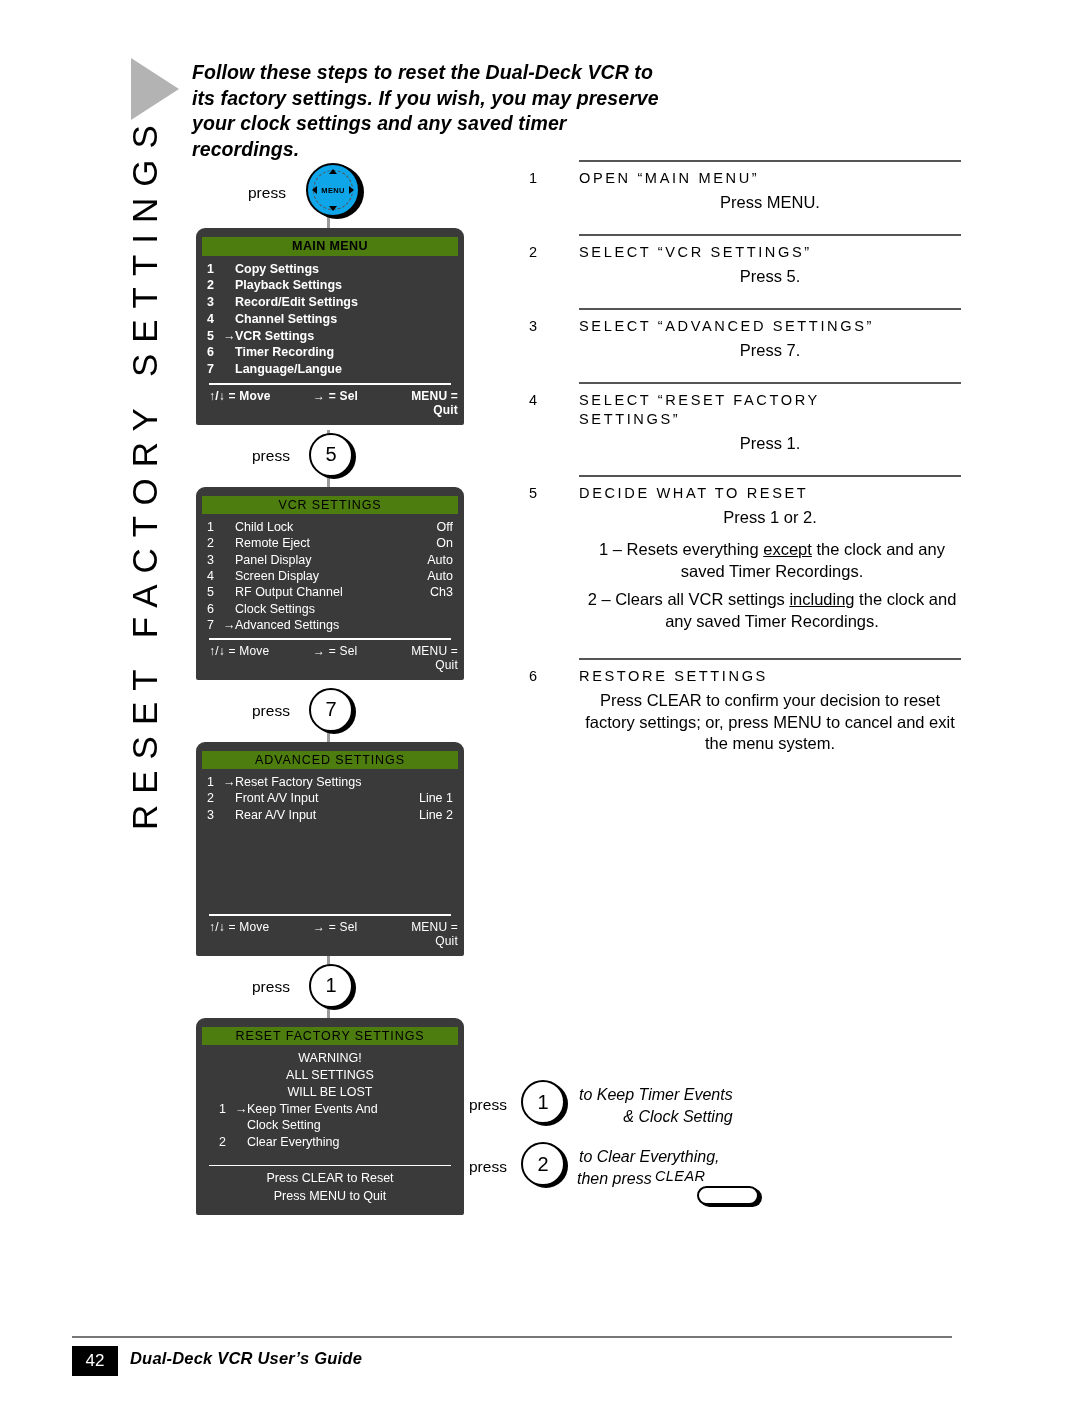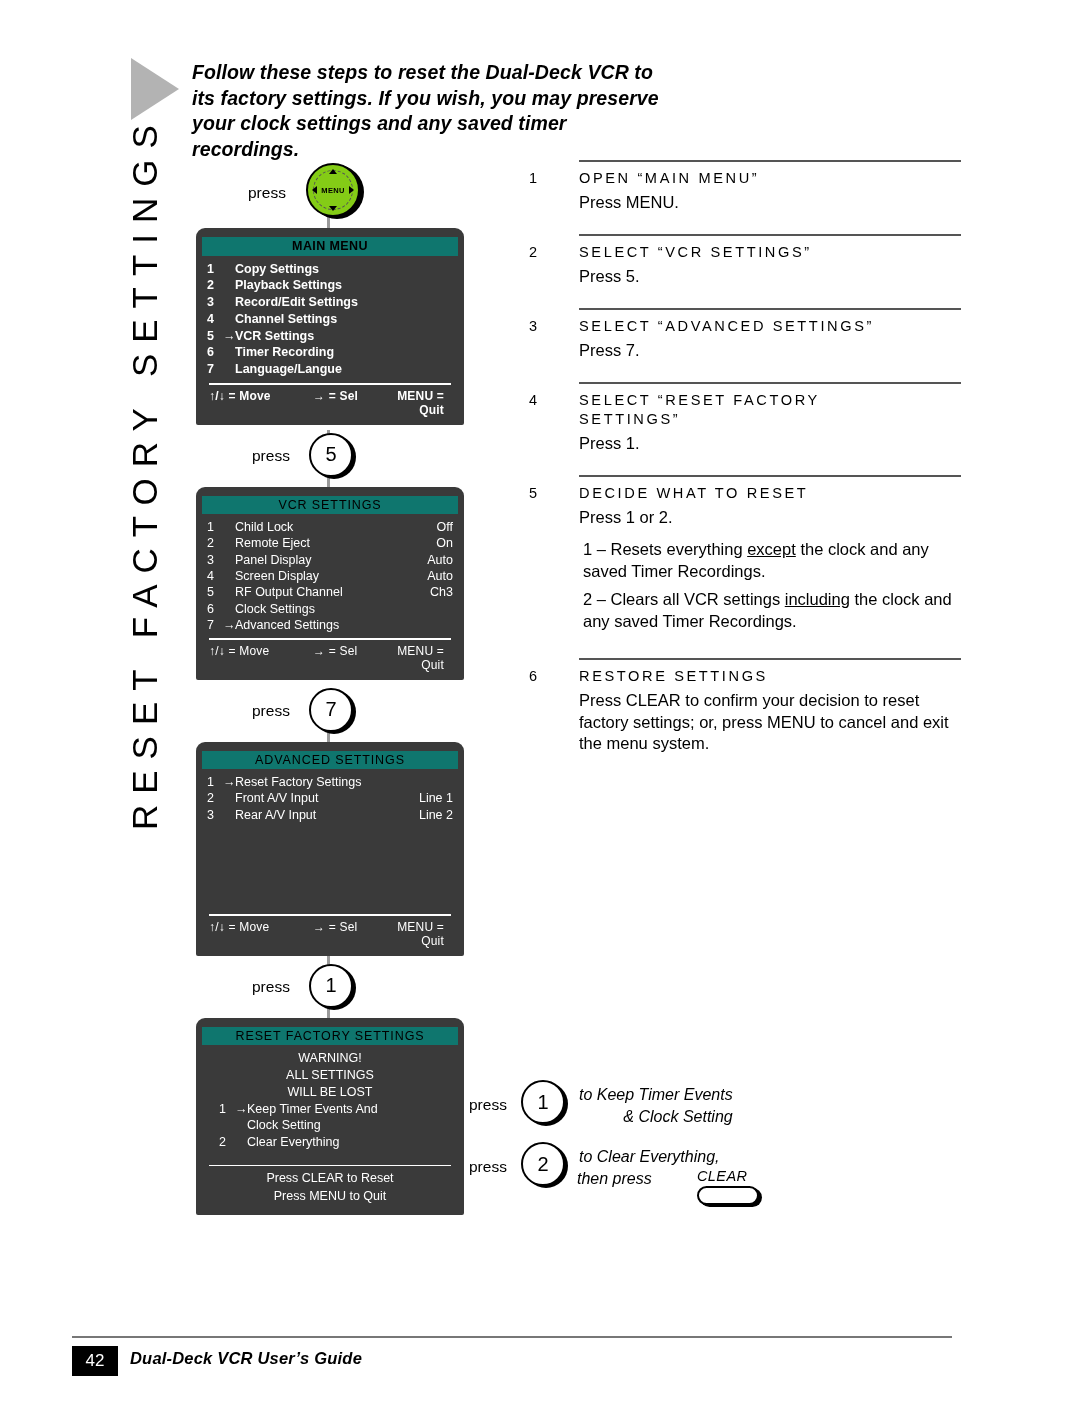--- a/index.html
+++ b/index.html
@@ -80,21 +80,21 @@
     display: flex; align-items: center; justify-content: center;
     font-size: 20px;
     top: 8px;
     z-index: 3;
   }
   .menu-pad {
     position: absolute;
     width: 54px; height: 54px;
     border-radius: 50%;
     border: 2.5px solid #000;
-    background: #84cc16;
+    background: #0ea5e9;
     box-shadow: 4px 2px 0 0 #000;
     top: 3px;
     z-index: 3;
   }
   .menu-pad .inner {
     position: absolute;
     left: 50%; top: 50%;
     transform: translate(-50%,-50%);
     width: 40px; height: 40px;
     border-radius: 50%;
@@ -135,21 +135,21 @@
   .osd {
     position: relative;
     width: 268px;
     background: #3a3a3a;
     border-radius: 9px 9px 2px 2px;
     padding: 9px 0 0 0;
     color: #fff;
     z-index: 2;
   }
   .osd-title {
-    background: #0f766e;
+    background: #4d7c0f;
     color: #000;
     text-align: center;
     font-size: 12.5px;
     font-weight: bold;
     letter-spacing: 0.4px;
     padding: 2px 0 2.5px 0;
     margin: 0 6px;
   }
   .osd-title.light { font-weight: normal; letter-spacing: 0.9px; }
   .osd-body { padding: 5px 11px 0 11px; }
@@ -166,21 +166,21 @@
   .osd.bold .osd-row { font-weight: bold; font-size: 12.5px; line-height: 16.8px; }
   .osd-center { text-align: center; font-size: 12.5px; line-height: 17px; }
   .osd-spacer { }
   .osd-rule {
     height: 1.5px; background: #ffffff;
     margin: 5px 13px 4px 13px;
   }
   .osd-foot {
     display: flex;
     font-size: 12px;
-    padding: 0 20px 8px 13px;
+    padding: 0 6px 8px 13px;
     letter-spacing: 0.2px;
   }
   .osd.bold .osd-foot { font-weight: bold; }
   .osd-foot .f1 { width: 104px; }
   .osd-foot .f2 { width: 72px; }
   .osd-foot .f3 { flex: 1; text-align: right; }
 
   
   .steps { position: absolute; left: 529px; top: 160px; width: 432px; }
   .step { position: relative; margin-bottom: 0; }
@@ -198,20 +198,21 @@
   .step-title {
     letter-spacing: 2.6px;
     font-size: 14.6px;
     line-height: 19px;
   }
   .step-body {
     margin-left: 50px;
     font-size: 16.5px;
     line-height: 21.5px;
     padding-top: 4px;
+    text-align: center;
   }
   .step-sub {
     margin-left: 4px;
     font-size: 16.5px;
     line-height: 21.5px;
     padding-top: 7px;
   }
   .step-sub u, .step-body u { text-decoration: underline; }
 
   
@@ -230,21 +231,20 @@
   }
   .clear-btn-wrap {
     position: absolute;
     left: 186px; top: 90px;
     width: 130px;
   }
   .clear-label {
     font-style: italic;
     font-size: 14.5px;
     letter-spacing: 0.4px;
-    margin-left: 42px;
   }
   .clear-pill {
     margin-left: 42px;
     margin-top: 2px;
     width: 62px; height: 19px;
     border: 2px solid #000;
     border-radius: 10px;
     background: #fff;
     box-shadow: 3px 2px 0 0 #000;
   }

